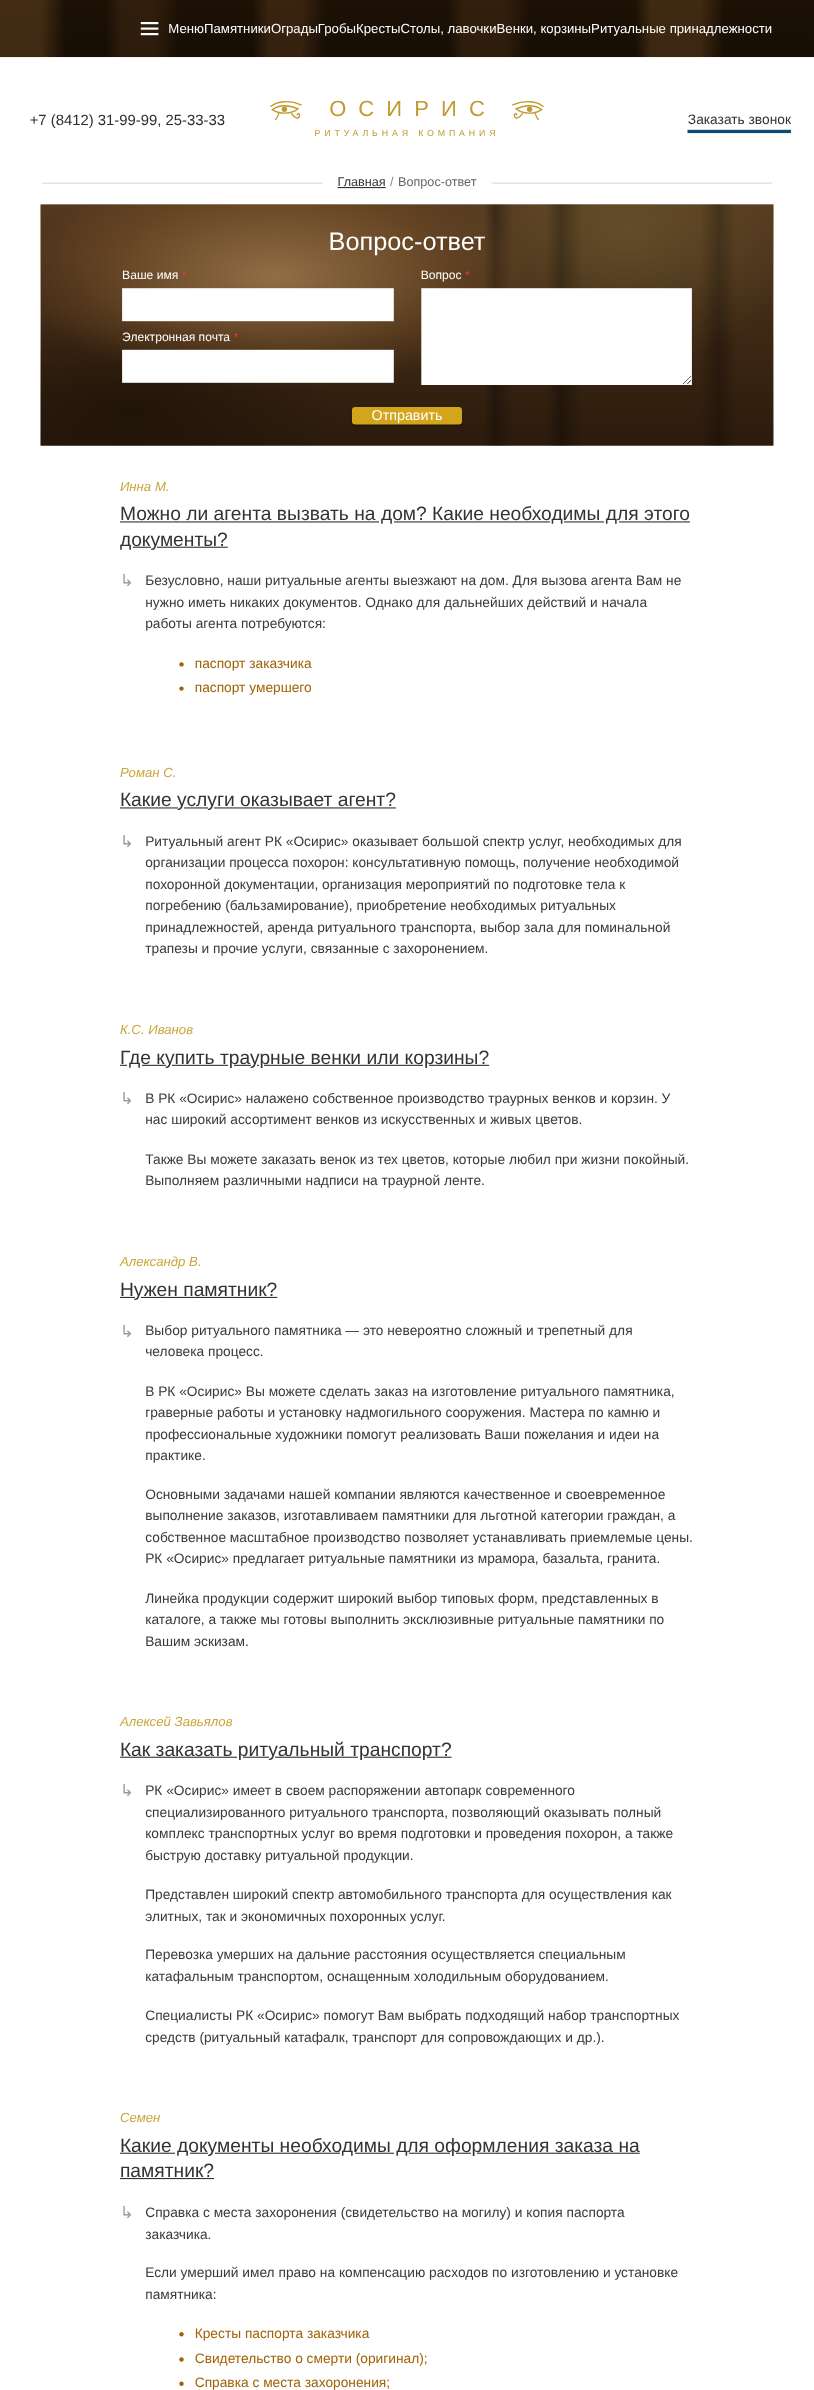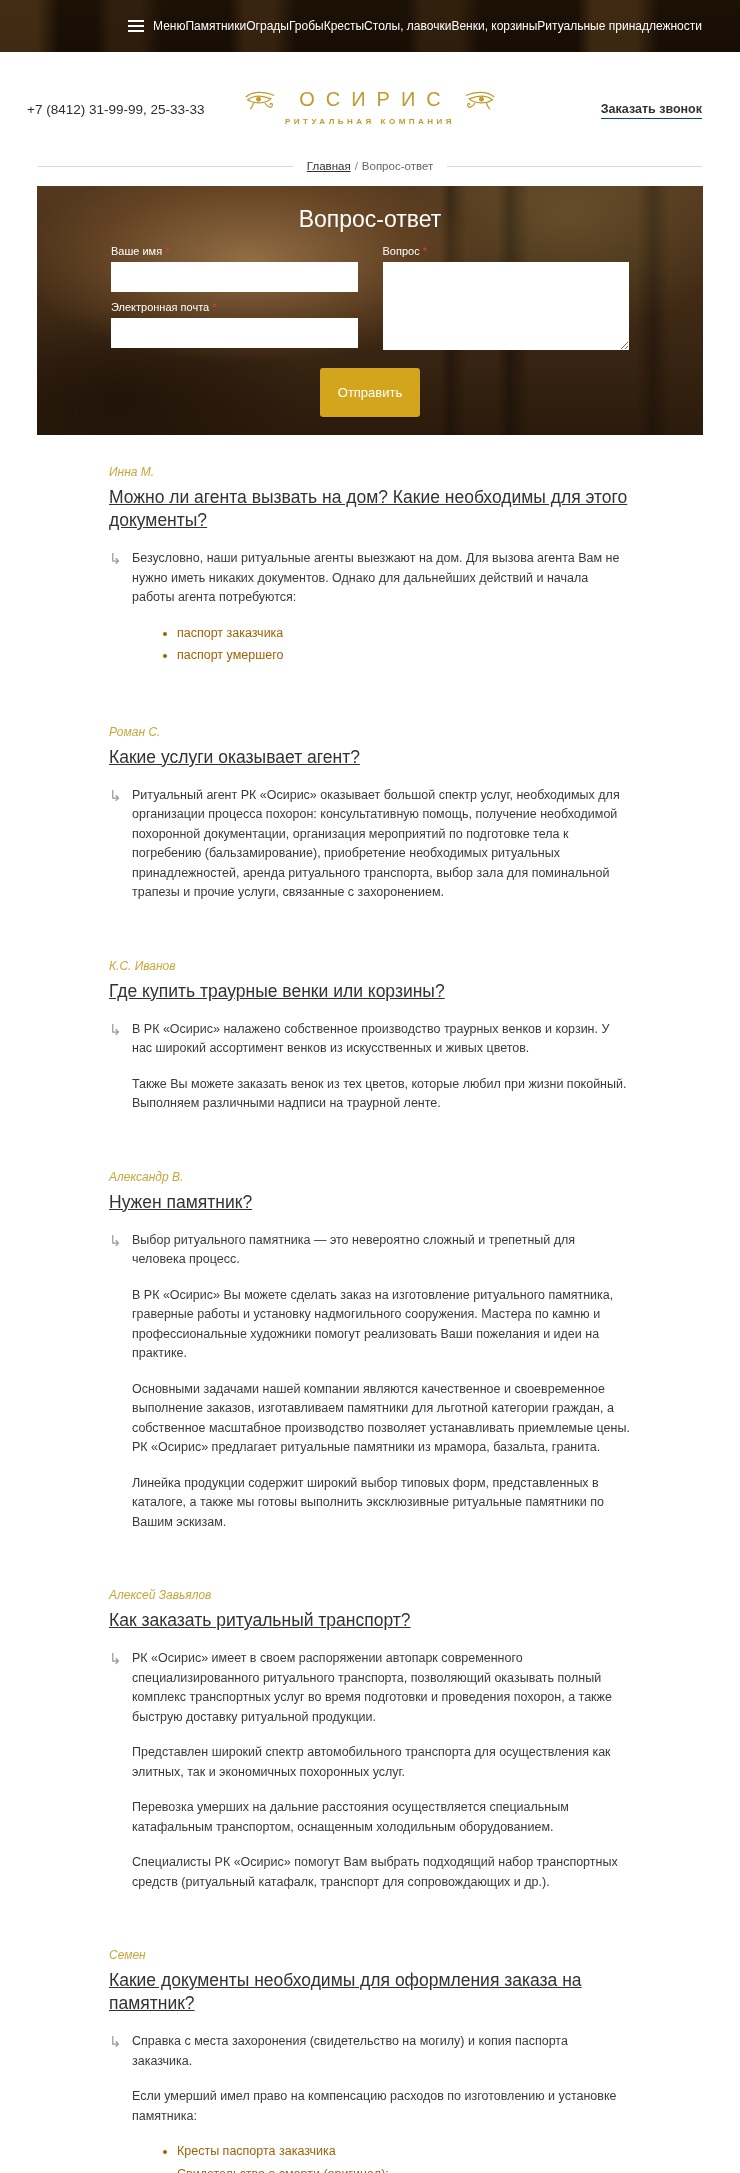--- a/index.html
+++ b/index.html
@@ -21,28 +21,28 @@
       linear-gradient(180deg, rgba(0,0,0,.15), rgba(0,0,0,.35));
   }
   .nav-item { color:#fff; font-size:12px; text-decoration:none; white-space:nowrap;
     display:flex; align-items:center; gap:9px; cursor:pointer; }
   .hamburger { display:inline-flex; flex-direction:column; gap:3px; }
   .hamburger i { display:block; width:16px; height:2px; background:#fff; }
 
   
   .header { position:relative; height:96px; background:#fff; }
   .header-phone { position:absolute; left:27px; top:50px; font-size:13.5px; color:#2e2e2e; }
-  .callback { position:absolute; right:38px; top:50px; font-size:12.5px; color:#333;
-    text-decoration:none; border-bottom:1px solid #0c4a6e; padding-bottom:2px; cursor:pointer;font-weight:bold; }
+  .callback { position:absolute; right:21px; top:50px; font-size:12.5px; color:#333;
+    text-decoration:none; border-bottom:3px solid #0c4a6e; padding-bottom:2px; cursor:pointer; }
   .logo { position:absolute; left:0; right:0; top:36px; text-align:center; color:#bf9b30; }
   .logo-row { display:flex; align-items:center; justify-content:center; gap:12px; }
   .logo-text { font-size:20px; letter-spacing:11px; text-indent:11px; font-weight:400; }
   .eye-svg { width:32px; height:20px; }
   .eye-right { transform:scaleX(-1); }
-  .logo-tagline { margin-top:6px; font-size:8px; letter-spacing:3.5px; font-weight:700; }
+  .logo-tagline { margin-top:6px; font-size:8px; letter-spacing:3.5px; font-weight:400; }
 
   
   .breadcrumb { display:flex; align-items:center; margin:12px 38px 14px; }
   .breadcrumb .line { flex:1; border-top:1px solid #d9d9d9; }
   .breadcrumb .crumbs { margin:0 14px; font-size:11.5px; color:#666; white-space:nowrap; }
   .crumb-home { color:#333; text-decoration:underline; cursor:pointer; }
   .crumb-sep { margin:0 4px; color:#888; }
 
   
   .hero {
@@ -62,21 +62,21 @@
   .form-col { flex:1; display:flex; flex-direction:column; }
   .form-label { color:#fff; font-size:11px; margin-bottom:5px; display:block; }
   .req { color:#e03a3a; margin-left:3px; }
   .form-group { margin-bottom:9px; }
   .form-group:last-child { margin-bottom:0; }
   .text-input { width:100%; height:30px; border:none; background:#fff; padding:0 8px;
     font-family:"Liberation Sans",sans-serif; font-size:13px; color:#333; outline:none; }
   .textarea { width:100%; height:88px; border:none; background:#fff; padding:6px 8px;
     font-family:"Liberation Sans",sans-serif; font-size:13px; color:#333; resize:vertical; outline:none; }
   .submit-row { text-align:center; margin-top:14px; }
-  .submit-btn { display:inline-block; min-width:98px; height:49px; border:none; border-radius:3px;
+  .submit-btn { display:inline-block; min-width:98px; height:16px; border:none; border-radius:3px;
     background:#d2a51c; color:#fff; font-size:13px; font-family:"Liberation Sans",sans-serif;
     cursor:pointer; padding:0 18px; box-shadow:0 1px 2px rgba(0,0,0,.3); }
 
   
   .qa-list { width:522px; margin:30px auto 0; }
   .qa-block { margin-bottom:56px; }
   .qa-author { color:#c9a63a; font-size:12px; font-style:italic; margin-bottom:7px; }
   .qa-question { color:#333; font-size:17.5px; font-weight:400; line-height:23px; margin-bottom:17px;text-decoration:underline; }
   .qa-answer { display:flex; align-items:flex-start; }
   .arrow-icon { width:23px; flex:none; color:#9b9b9b; font-size:15px; line-height:19px; }

